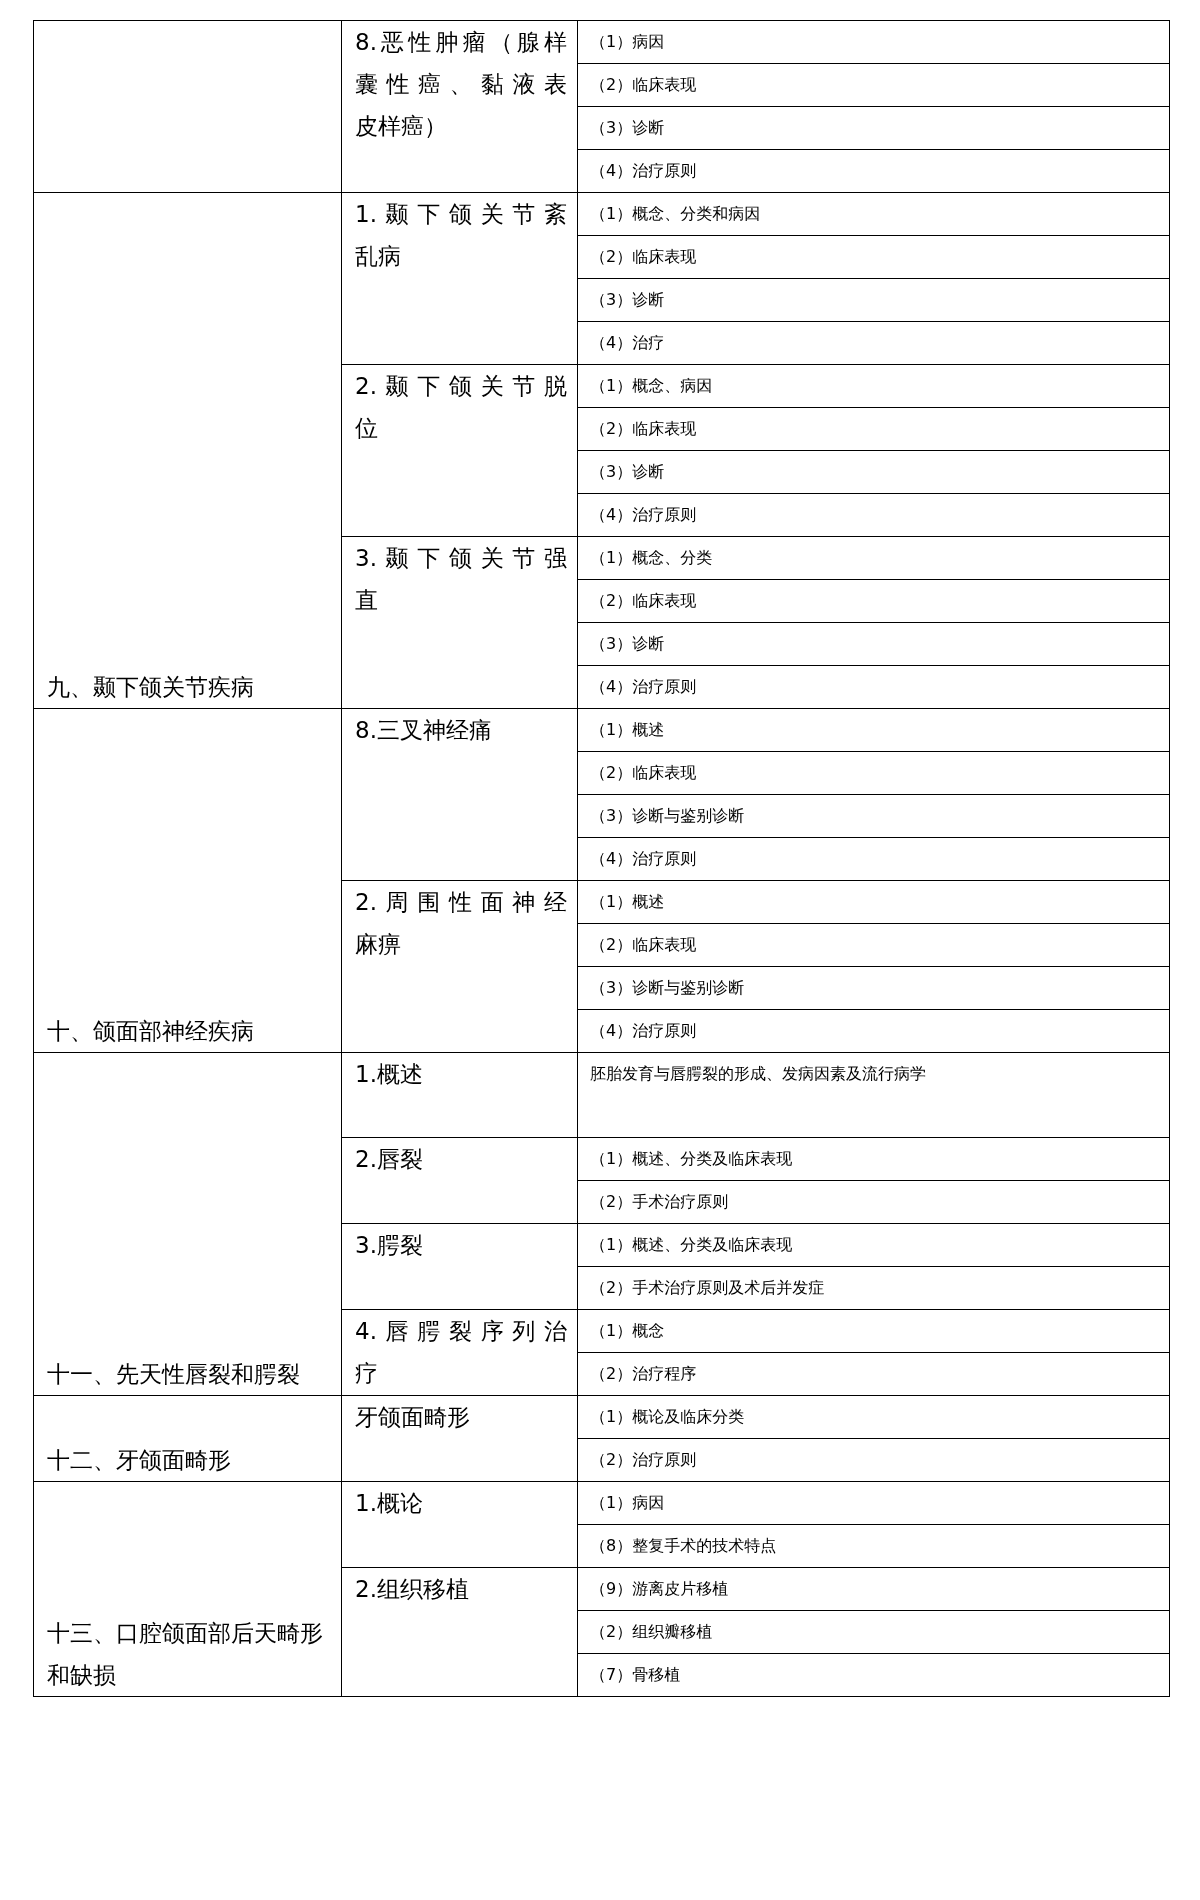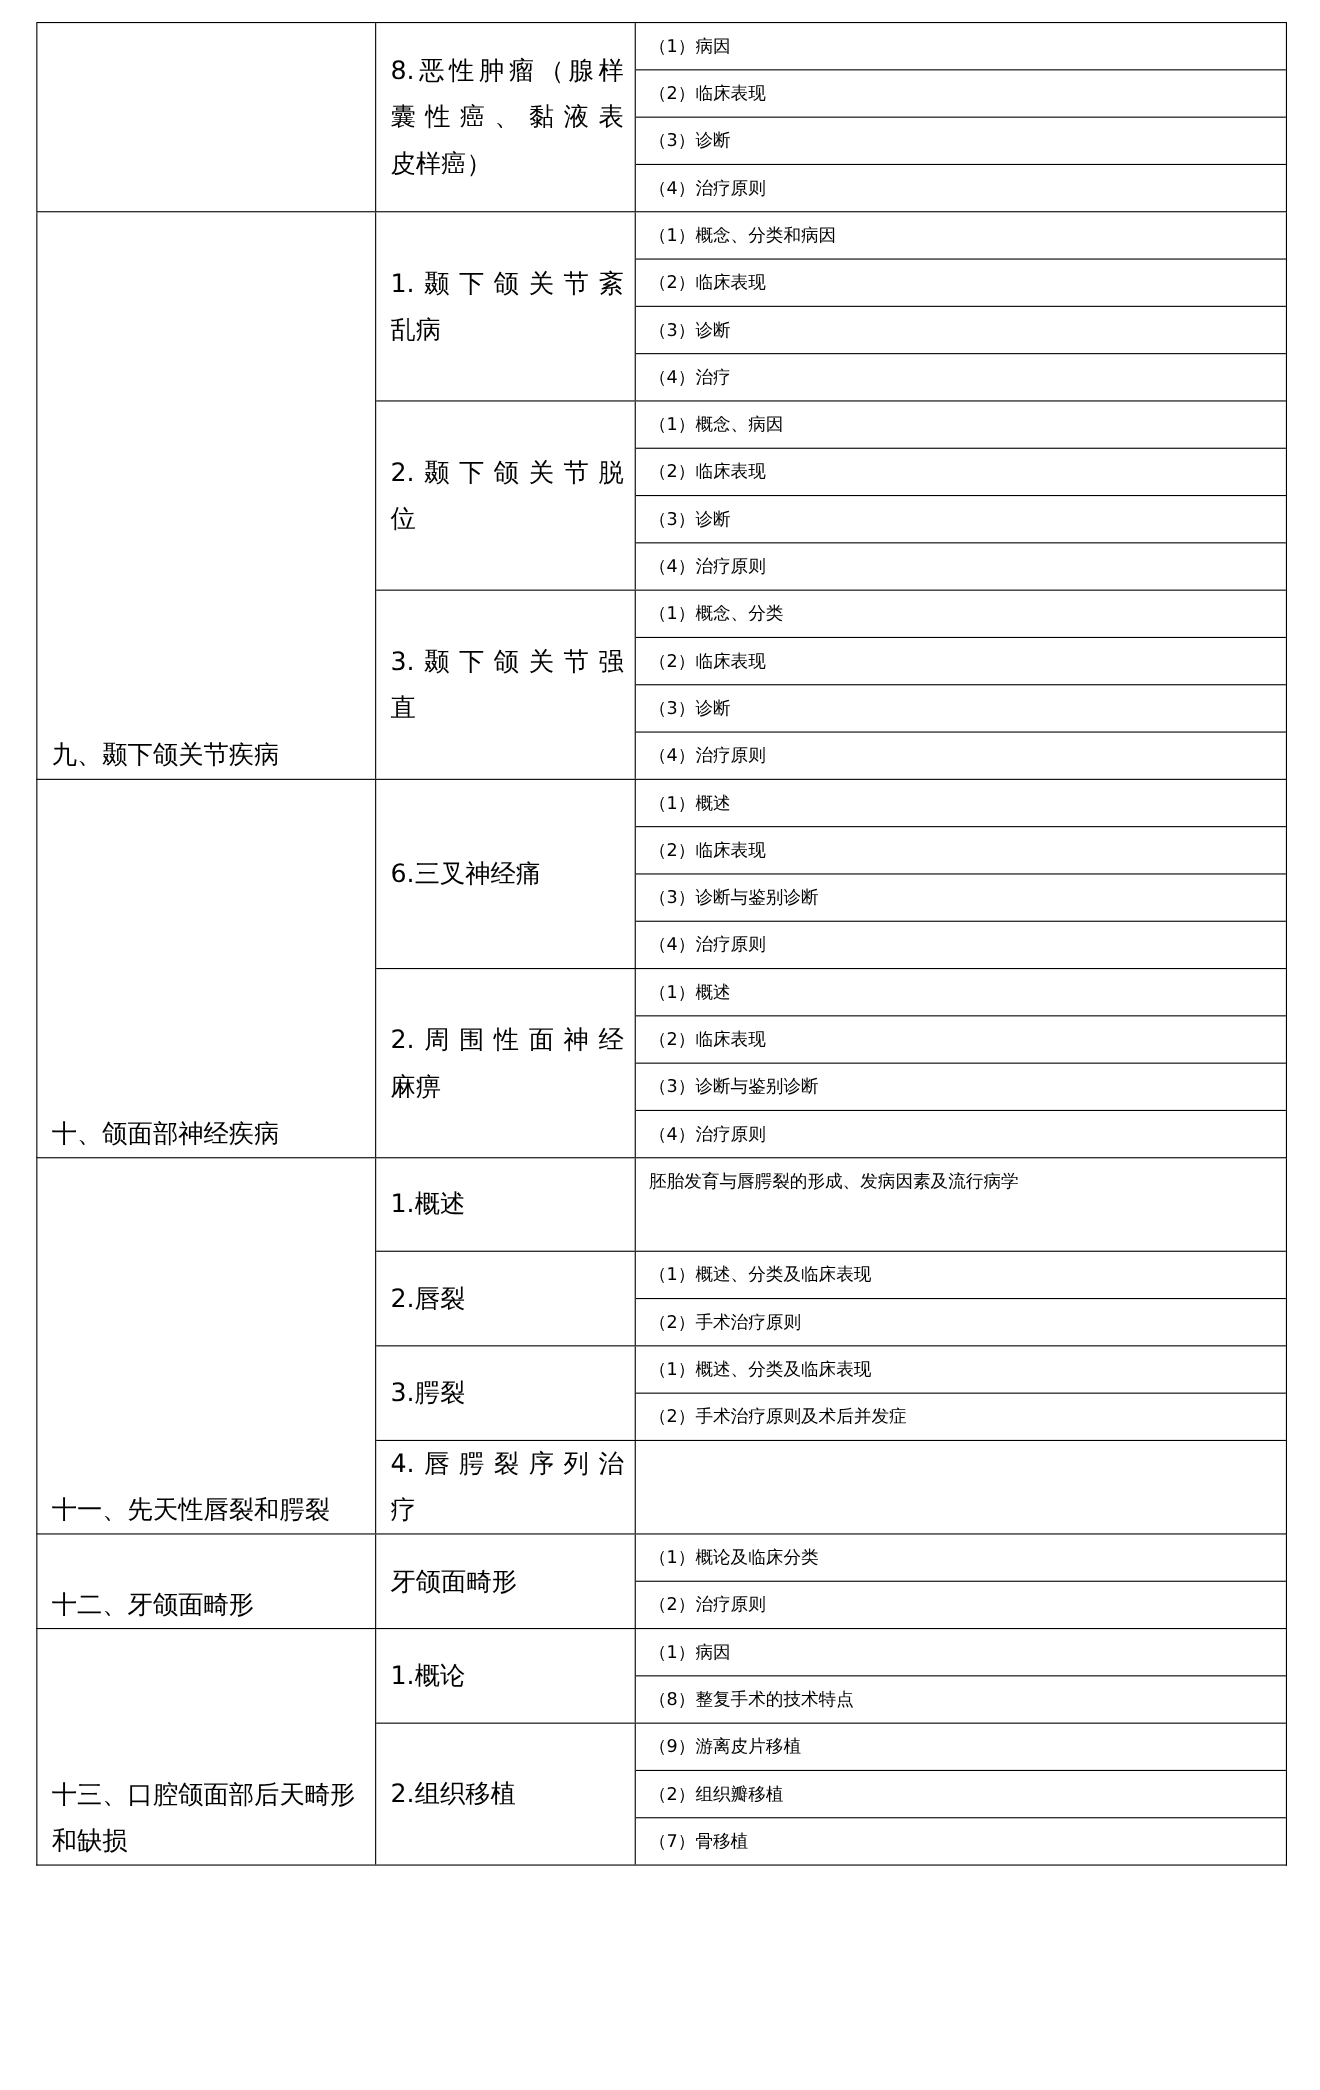--- a/index.html
+++ b/index.html
@@ -57,21 +57,20 @@
     }
     .unit:last-child {
       border-bottom: none;
     }
     .col-unit {
       width: 236px;
       flex: 0 0 236px;
       box-sizing: border-box;
       border-right: 1px solid #000;
       display: flex;
-      align-items: center;
       padding: 0 10px 0 13px;
       font-size: 23px;
       line-height: 42px;
     }
     .unit-text {
       display: block;
       width: 100%;
       text-align: justify;
       text-align-last: left;
     }
@@ -185,21 +184,21 @@
       </div>
     </div>
     <div class="section">
       <div class="col-chapter">
         <span class="chapter-text">十、颌面部神经疾病</span>
       </div>
       <div class="units">
         <div class="unit">
           <div class="col-unit">
             <span class="unit-text">
-              <span class="unit-line last">6.三叉神经痛</span>
+              <span class="unit-line last">8.三叉神经痛</span>
             </span>
           </div>
           <div class="points">
             <div class="point">（1）概述</div>
             <div class="point">（2）临床表现</div>
             <div class="point">（3）诊断与鉴别诊断</div>
             <div class="point">（4）治疗原则</div>
           </div>
         </div>
         <div class="unit">
@@ -254,20 +253,24 @@
             <div class="point">（1）概述、分类及临床表现</div>
             <div class="point">（2）手术治疗原则及术后并发症</div>
           </div>
         </div>
         <div class="unit">
           <div class="col-unit">
             <span class="unit-text">
               <span class="unit-line">4.唇腭裂序列治</span>
               <span class="unit-line last">疗</span>
             </span>
+          </div>
+          <div class="points">
+            <div class="point">（1）概念</div>
+            <div class="point">（2）治疗程序</div>
           </div>
         </div>
       </div>
     </div>
     <div class="section">
       <div class="col-chapter">
         <span class="chapter-text">十二、牙颌面畸形</span>
       </div>
       <div class="units">
         <div class="unit">

